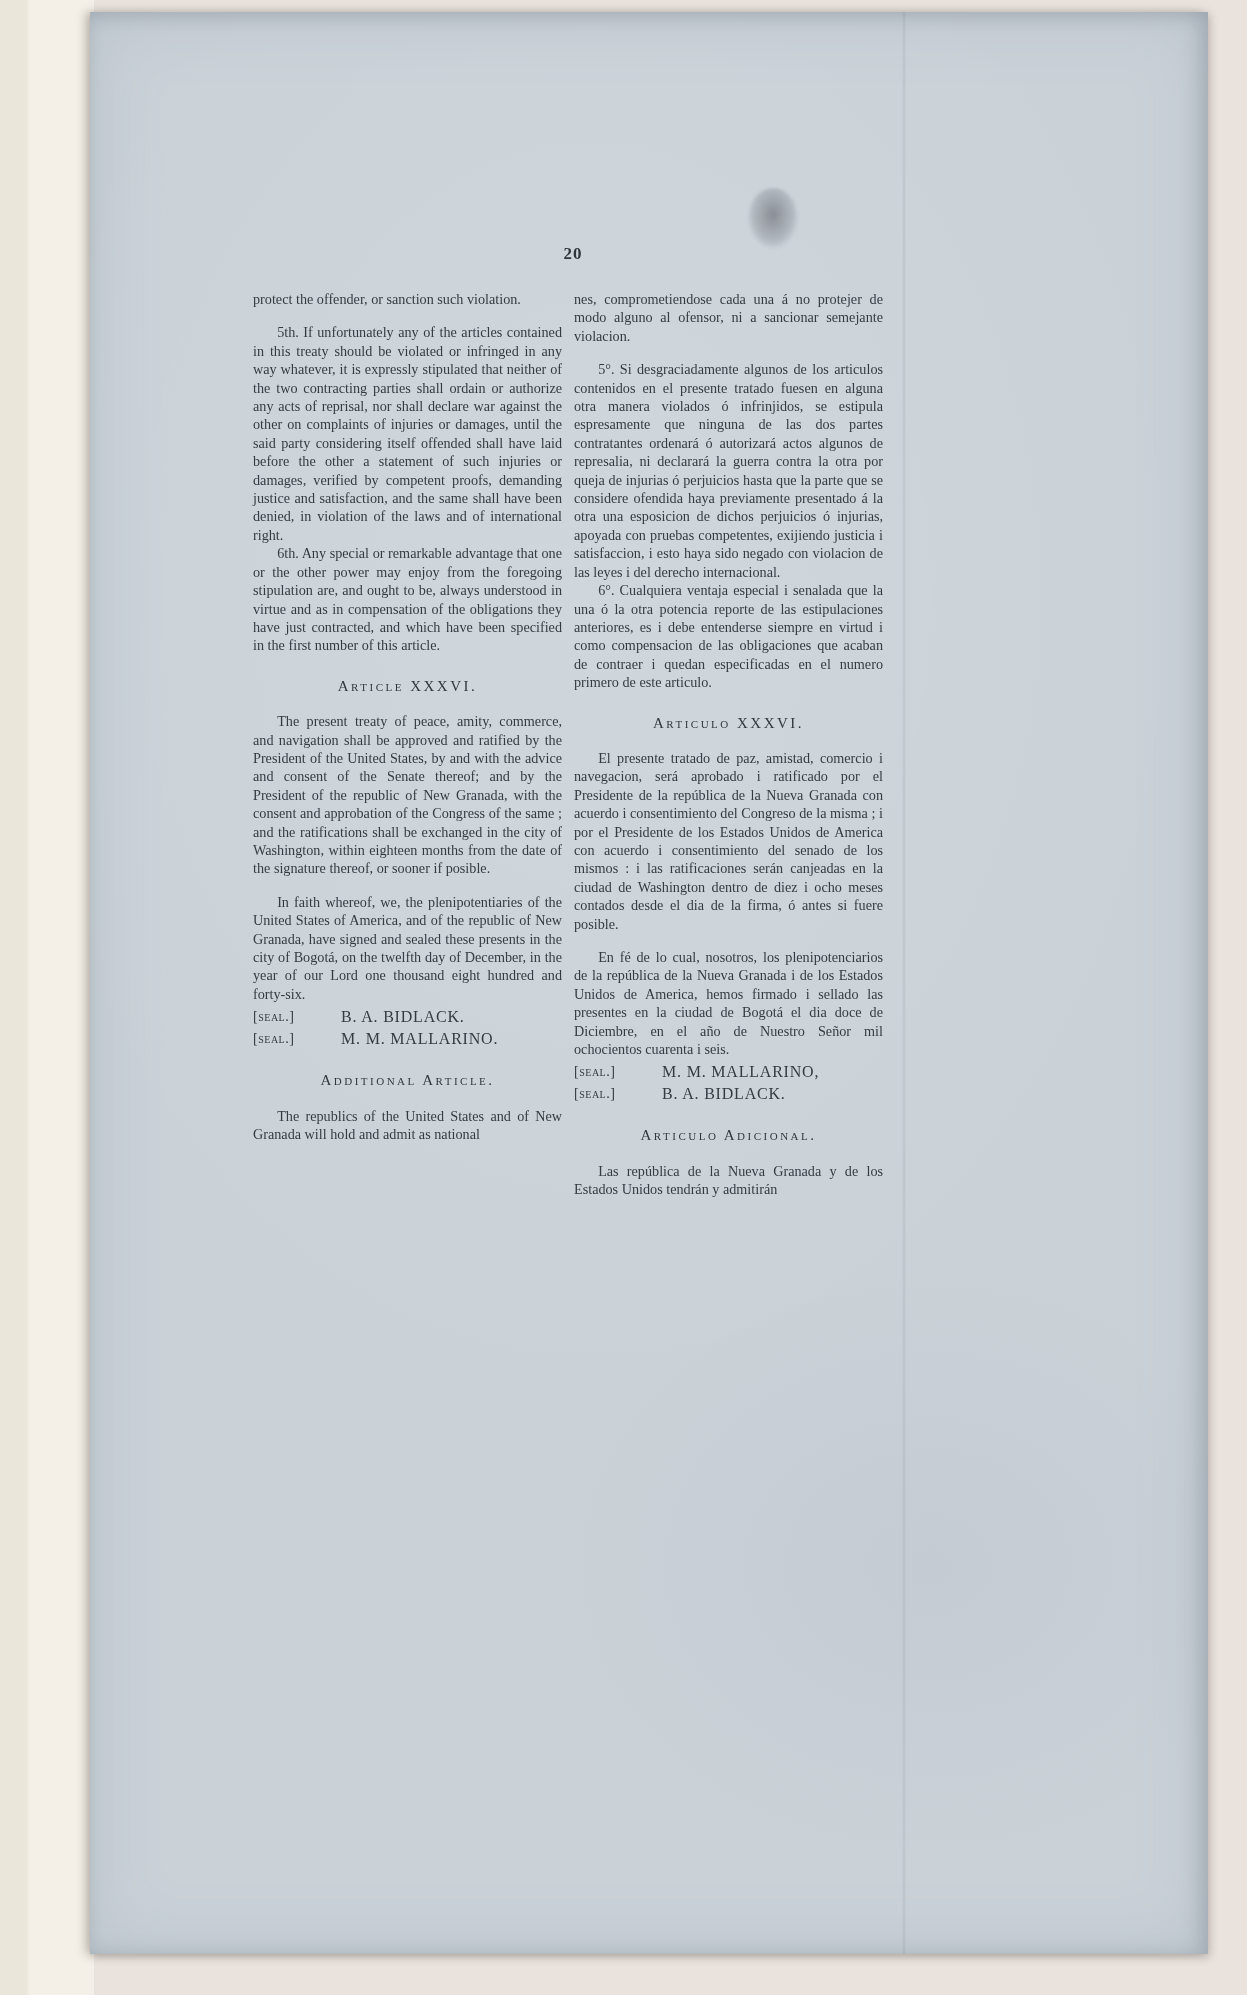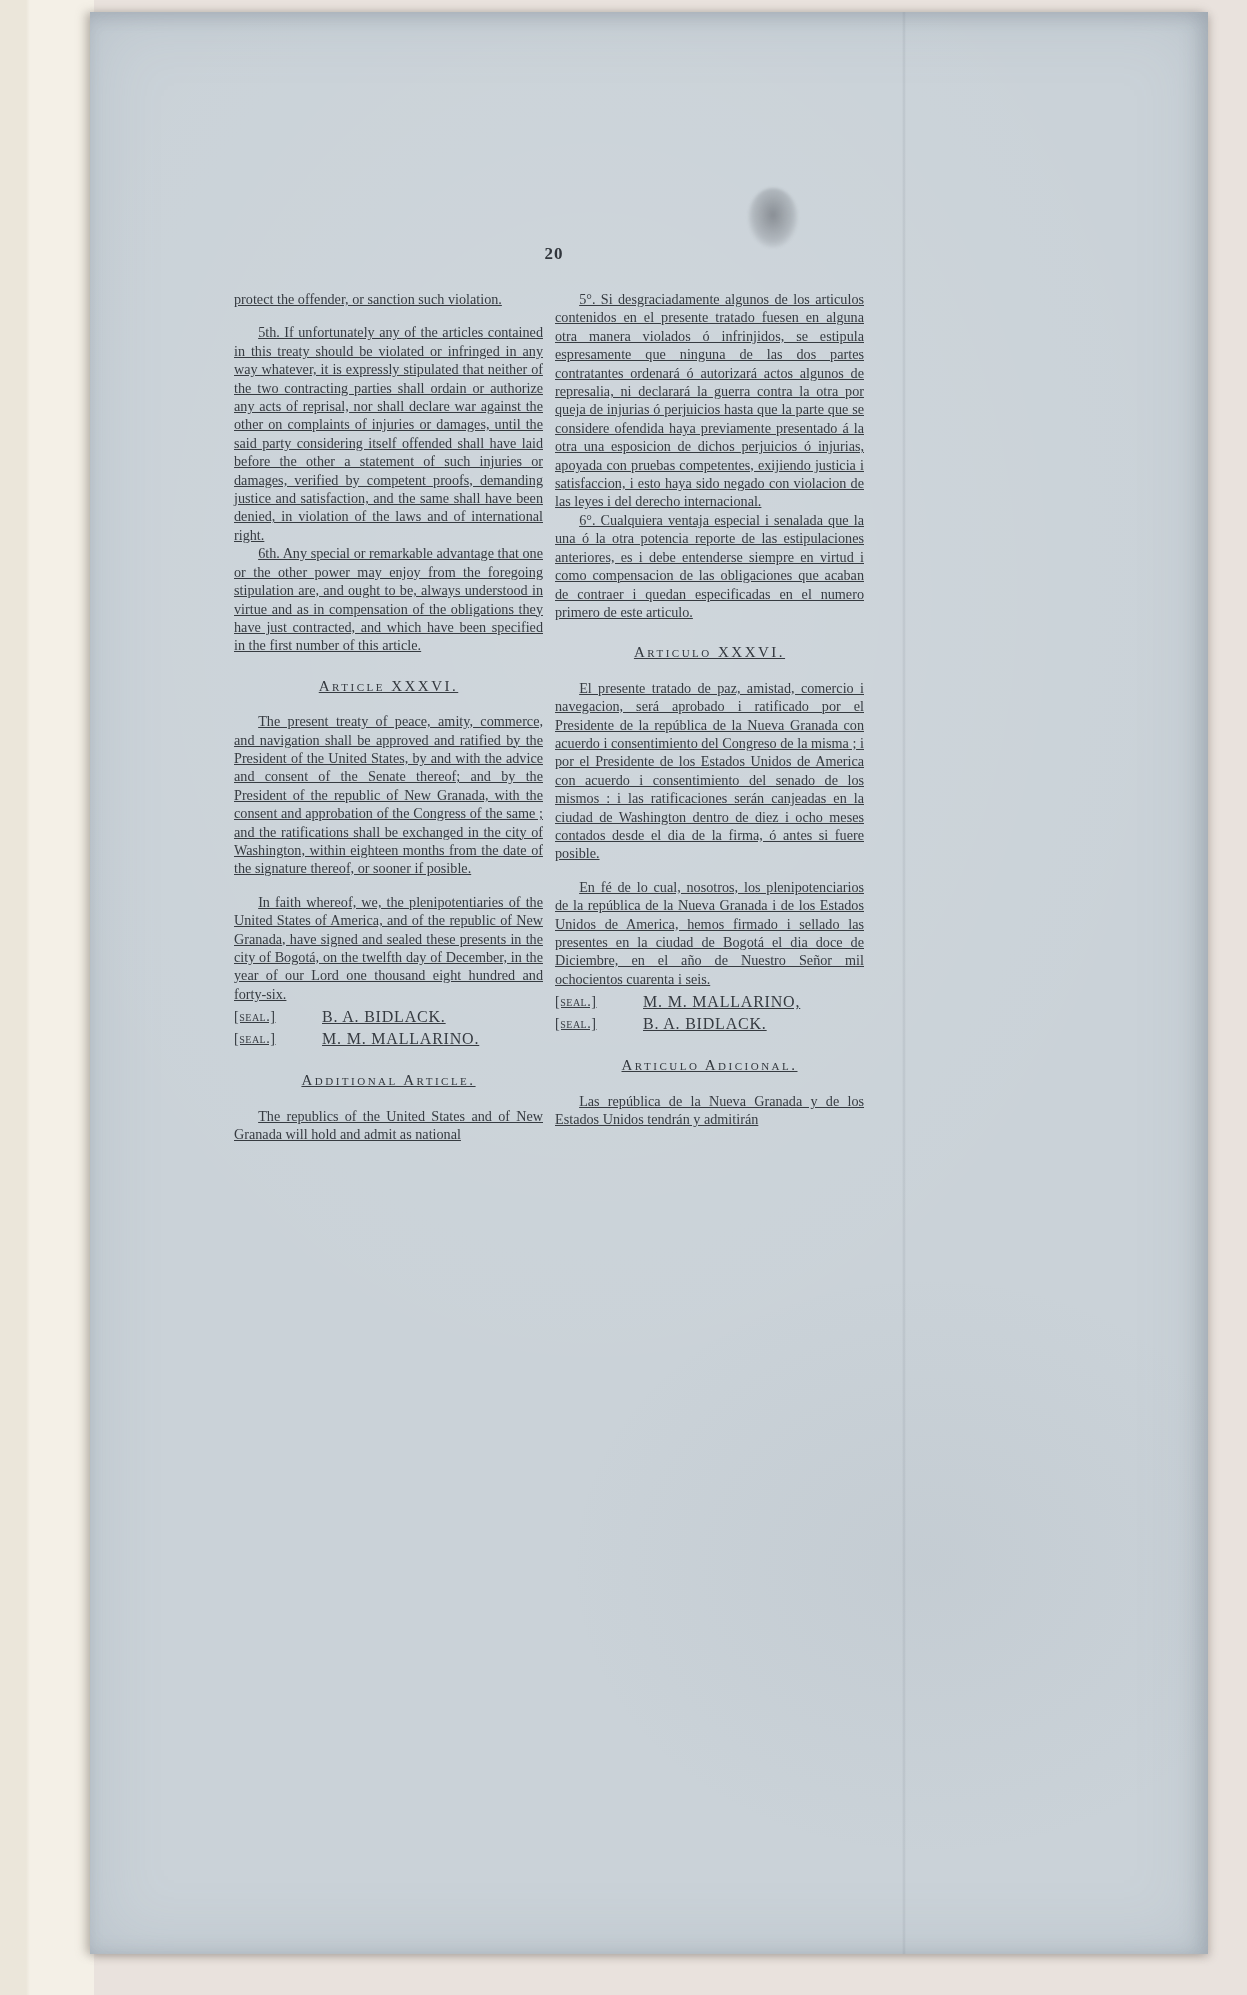--- a/index.html
+++ b/index.html
@@ -28,26 +28,26 @@
   }
   .crease {
     position:absolute; left:812px; top:0; width:4px; height:100%;
     background:linear-gradient(to right, transparent, rgba(108,117,128,0.16), transparent);
   }
   .smudge {
     position:absolute; left:658px; top:176px; width:50px; height:60px; border-radius:50%;
     background:radial-gradient(ellipse at 50% 45%, rgba(70,73,80,0.50), rgba(70,73,80,0.20) 55%, transparent 75%);
     filter:blur(1.6px);
   }
-  .content { position:absolute; left:144px; top:232px; width:640px; }
+  .content { position:absolute; left:163px; top:232px; width:640px; }
   .page-number {
     text-align:center; font-size:17px; font-weight:bold; letter-spacing:1px;
     margin-bottom:26px; color:#31363c;
   }
-  .columns { display:flex; gap:12px;text-decoration:underline; }
+  .columns { display:flex; gap:12px; }
   .col { width:309px; font-size:14.2px; line-height:18.4px; text-align:justify; }
   .col p { margin:0; text-indent:1.7em; }
   .col p.noindent { text-indent:0; margin-bottom:15px; }
   .col p.space-above { margin-top:15px; }
   .article-heading {
     margin:22px 0 17px; text-align:center; font-weight:normal; font-size:15px;
     font-variant:small-caps; letter-spacing:2.5px; color:#33383e;
   }
   .sig-block { margin-top:3px; }
   .sig-row { display:flex; align-items:center; line-height:21.5px; }
@@ -83,20 +83,21 @@
           <div class="sig-row">
             <span class="seal">[seal.]</span>
             <span class="sig-name">M. M. MALLARINO.</span>
           </div>
         </div>
         <h3 class="article-heading">Additional Article.</h3>
         <p>The republics of the United States and of New Granada will hold and admit as national</p>
       </div>
 
       <div class="col">
+        <p class="noindent">nes, comprometiendose cada una á no protejer de modo alguno al ofensor, ni a sancionar semejante violacion.</p>
         <p>5°. Si desgraciadamente algunos de los articulos contenidos en el presente tratado fuesen en alguna otra manera violados ó infrinjidos, se estipula espresamente que ninguna de las dos partes contratantes ordenará ó autorizará actos algunos de represalia, ni declarará la guerra contra la otra por queja de injurias ó perjuicios hasta que la parte que se considere ofendida haya previamente presentado á la otra una esposicion de dichos perjuicios ó injurias, apoyada con pruebas competentes, exijiendo justicia i satisfaccion, i esto haya sido negado con violacion de las leyes i del derecho internacional.</p>
         <p>6°. Cualquiera ventaja especial i senalada que la una ó la otra potencia reporte de las estipulaciones anteriores, es i debe entenderse siempre en virtud i como compensacion de las obligaciones que acaban de contraer i quedan especificadas en el numero primero de este articulo.</p>
         <h3 class="article-heading">Articulo XXXVI.</h3>
         <p>El presente tratado de paz, amistad, comercio i navegacion, será aprobado i ratificado por el Presidente de la república de la Nueva Granada con acuerdo i consentimiento del Congreso de la misma ; i por el Presidente de los Estados Unidos de America con acuerdo i consentimiento del senado de los mismos : i las ratificaciones serán canjeadas en la ciudad de Washington dentro de diez i ocho meses contados desde el dia de la firma, ó antes si fuere posible.</p>
         <p class="space-above">En fé de lo cual, nosotros, los plenipotenciarios de la república de la Nueva Granada i de los Estados Unidos de America, hemos firmado i sellado las presentes en la ciudad de Bogotá el dia doce de Diciembre, en el año de Nuestro Señor mil ochocientos cuarenta i seis.</p>
         <div class="sig-block">
           <div class="sig-row">
             <span class="seal">[seal.]</span>
             <span class="sig-name">M. M. MALLARINO,</span>
           </div>

